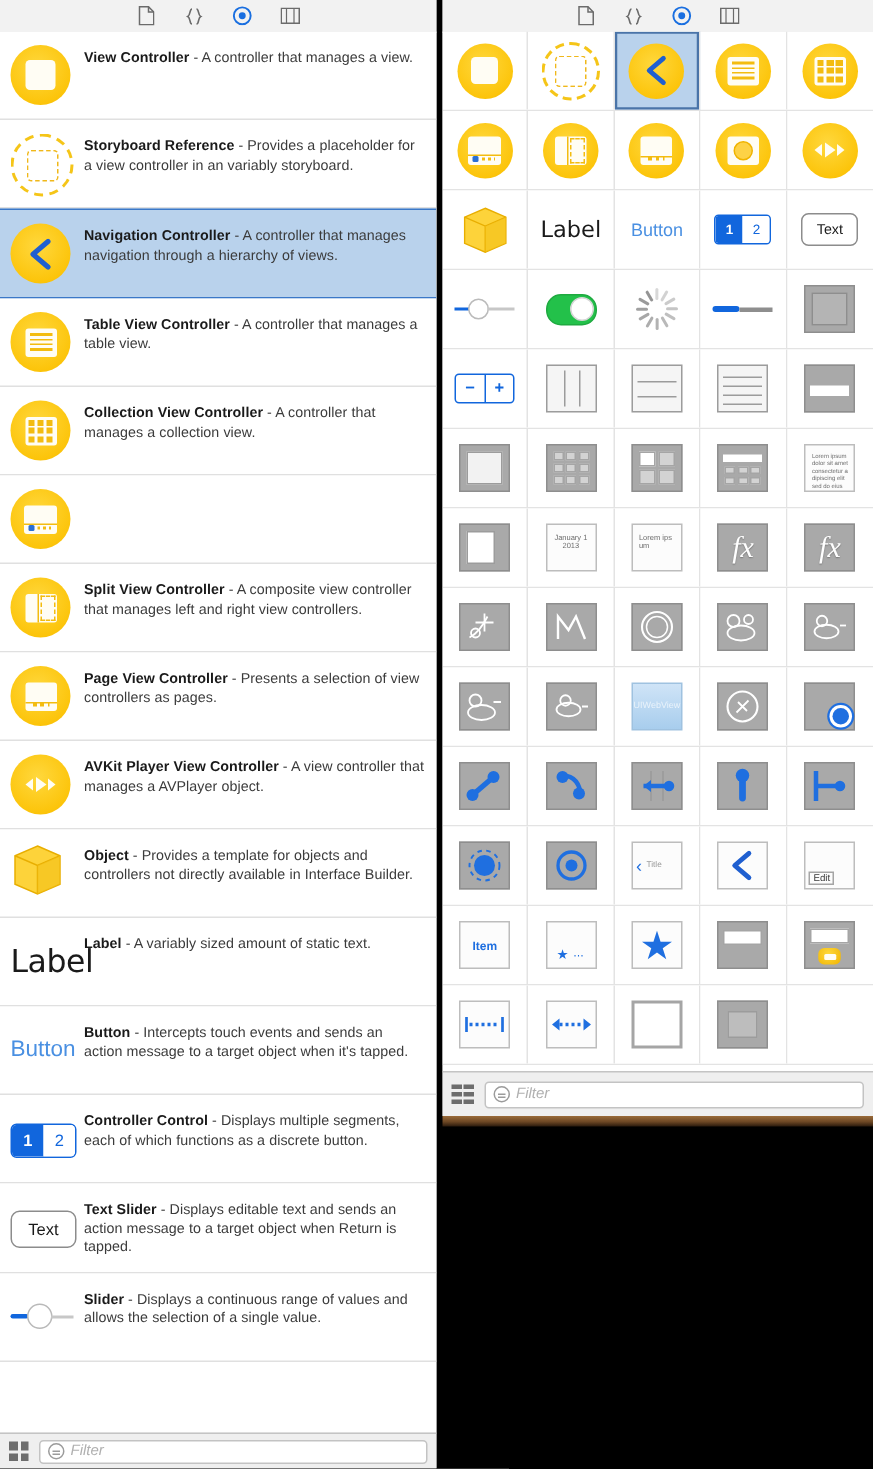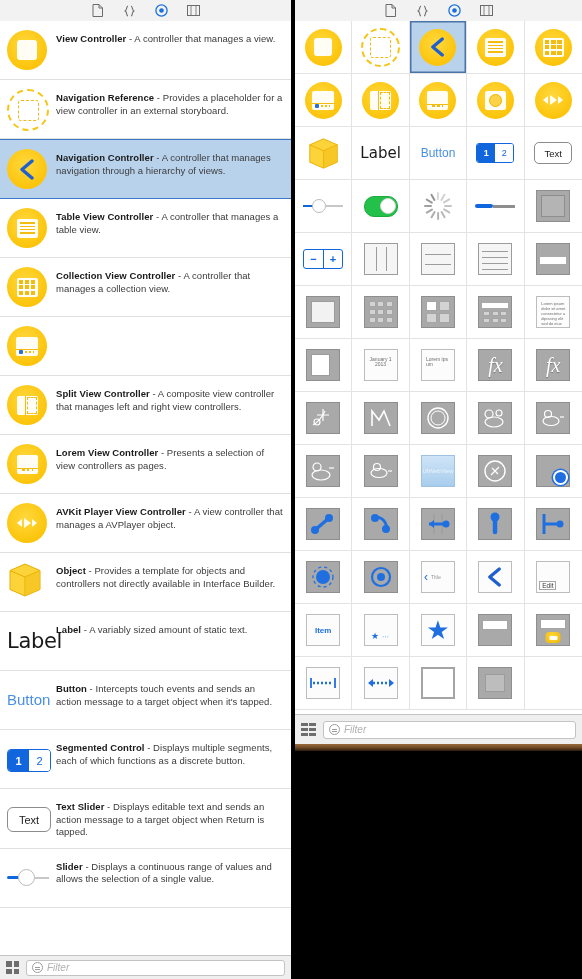--- a/index.html
+++ b/index.html
@@ -213,21 +213,21 @@
         </div>
       </div>
 
       <div class="row">
         <div class="row-ico">
           <div class="dashcirc">
               <div class="dashsq"></div>
             </div>
         </div>
         <div class="row-txt">
-          <b>Navigation Reference</b><span> - Provides a placeholder for a view controller in an external storyboard.</span>
+          <b>Storyboard Reference</b><span> - Provides a placeholder for a view controller in an variably storyboard.</span>
         </div>
       </div>
 
       <div class="row selected">
         <div class="row-ico">
           <div class="ybadge">
             <svg width="19" height="21" viewBox="0 0 19 21">
                 <path d="M14 2L4 10.5 14 19" fill="none" stroke="#1f5fd0" stroke-width="3.4" stroke-linecap="round" stroke-linejoin="round"></path>
               </svg>
           </div>
@@ -303,21 +303,21 @@
       <div class="row">
         <div class="row-ico">
           <div class="ybadge">
               <div class="pagev">
                 <div class="b"></div>
                 <div class="dots"></div>
               </div>
             </div>
         </div>
         <div class="row-txt">
-          <b>Lorem View Controller</b><span> - Presents a selection of view controllers as pages.</span>
+          <b>Page View Controller</b><span> - Presents a selection of view controllers as pages.</span>
         </div>
       </div>
 
 
       <div class="row">
         <div class="row-ico">
           <div class="ybadge">
               <div class="avk">
                 <span class="st"></span>
                 <span class="t"></span>
@@ -363,21 +363,21 @@
       </div>
 
       <div class="row">
         <div class="row-ico">
           <div class="seg-art">
             <div class="a">1</div>
             <div class="b">2</div>
           </div>
         </div>
         <div class="row-txt">
-          <b>Segmented Control</b><span> - Displays multiple segments, each of which functions as a discrete button.</span>
+          <b>Controller Control</b><span> - Displays multiple segments, each of which functions as a discrete button.</span>
         </div>
       </div>
 
       <div class="row">
         <div class="row-ico">
           <div class="tf-art">Text</div>
         </div>
         <div class="row-txt">
           <b>Text Slider</b><span> - Displays editable text and sends an action message to a target object when Return is tapped.</span>
         </div>

